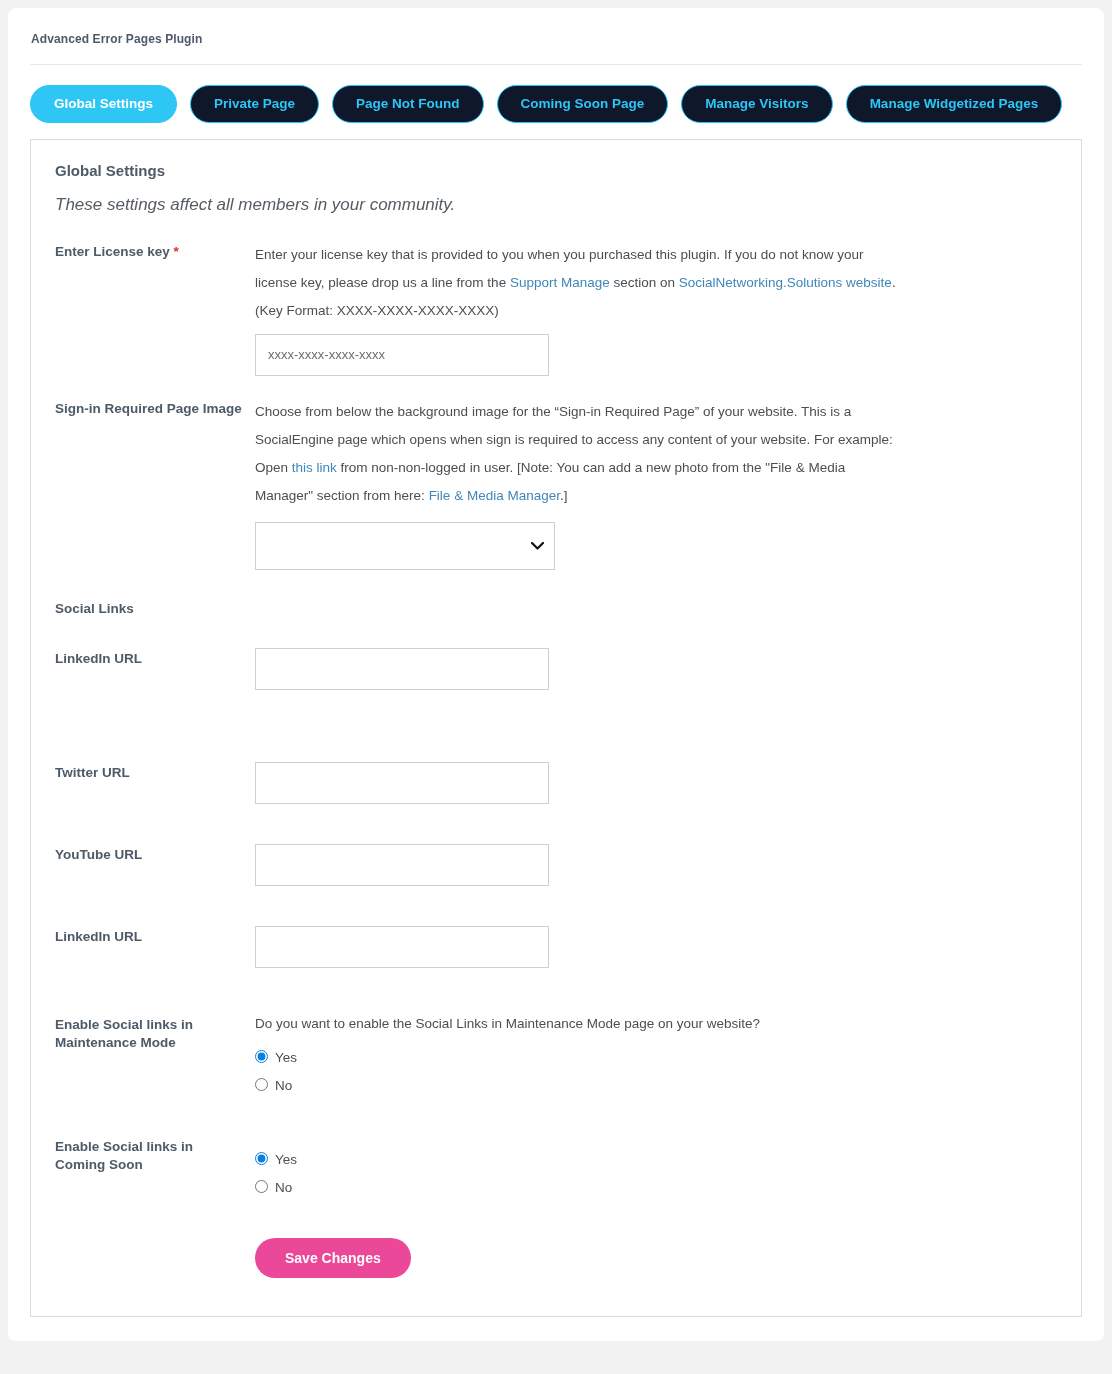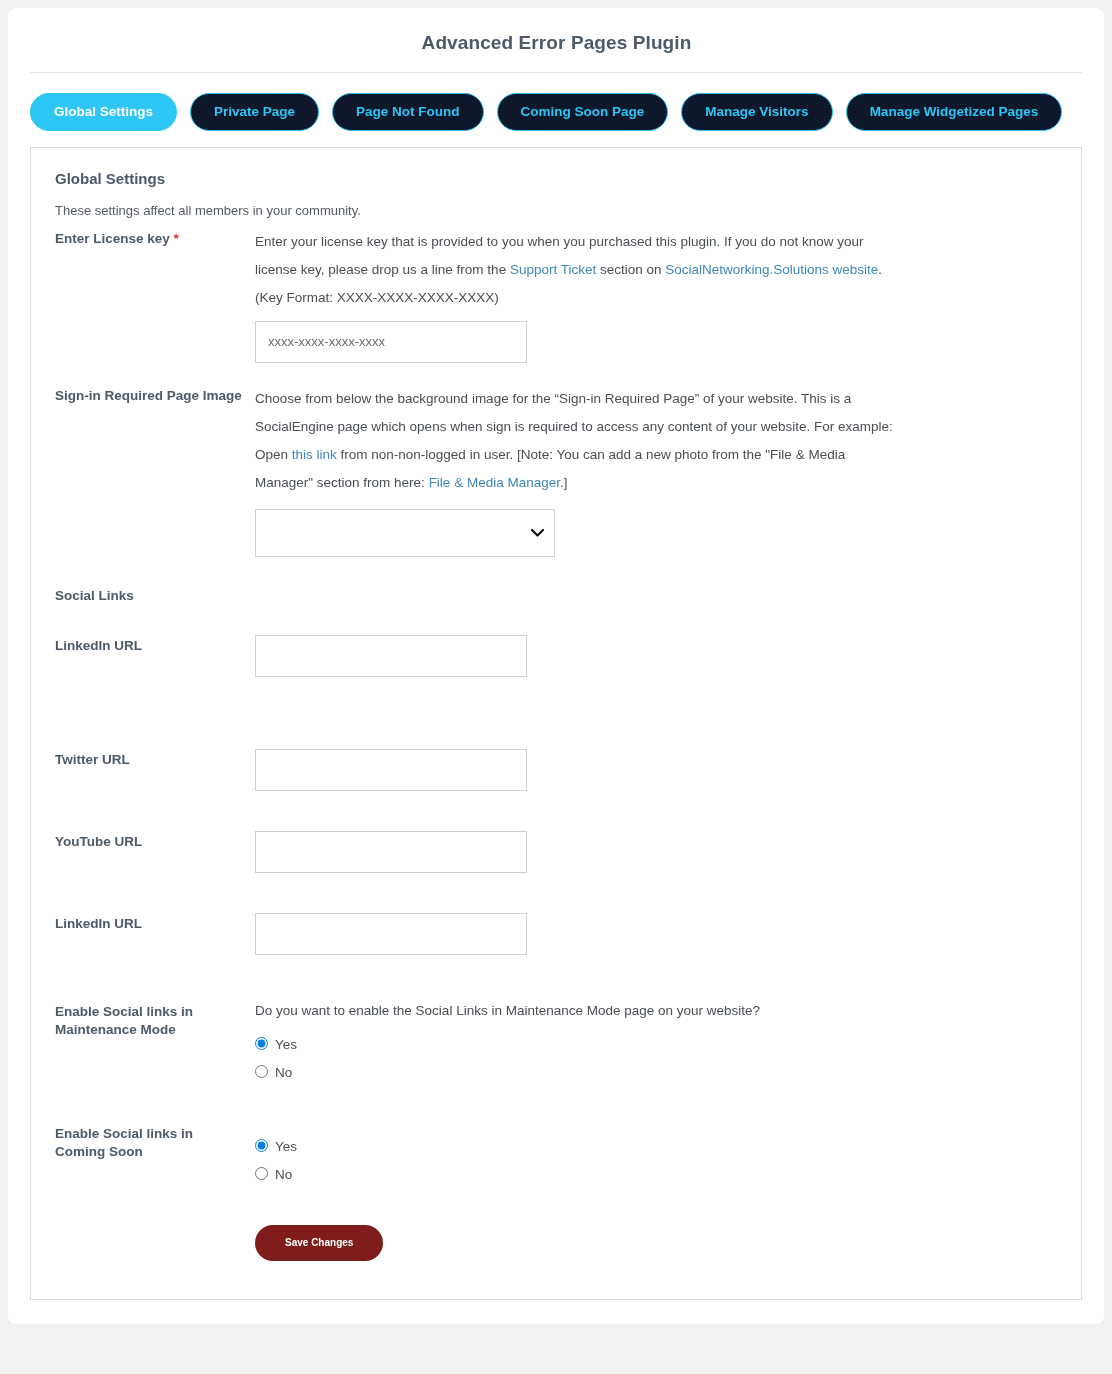--- a/index.html
+++ b/index.html
@@ -16,26 +16,25 @@
     background: #f2f2f2;
     padding: 8px 8px 25px 8px;
   }
   .card {
     background: #ffffff;
     border-radius: 8px;
     padding: 0 22px 24px 22px;
     box-sizing: border-box;
   }
   .app-title {
-    font-size: 19px;
+    font-size: 12px;
     font-weight: bold;
     color: #4d5a68;
     padding: 24px 0 18px 1px;
     letter-spacing: .1px;
-    text-align: center;
   }
   .title-rule {
     border-bottom: 1px solid #e8e8e8;
     margin: 0 0 0 0;
   }
   
   .tabs {
     display: flex;
     flex-wrap: wrap;
     gap: 13px;
@@ -66,23 +65,24 @@
     padding: 22px 24px 30px 24px;
     box-sizing: border-box;
   }
   .panel-title {
     font-size: 15px;
     font-weight: bold;
     color: #4d5a68;
     margin: 0 0 16px 0;
   }
   .panel-sub {
-    font-size: 13px;
+    font-size: 17px;
     color: #555c63;
-    margin: 0 0 10px 0;
+    margin: 0 0 26px 0;
+    font-style: italic;
   }
   
   .row {
     display: flex;
     align-items: flex-start;
     margin-bottom: 8px;
   }
   .row .label {
     width: 200px;
     flex: 0 0 200px;
@@ -102,21 +102,21 @@
     line-height: 28px;
     max-width: 650px;
     margin: 0;
   }
   .desc a, .lnk {
     color: #3f87b8;
     text-decoration: none;
     cursor: pointer;
   }
   input.txt {
-    width: 272px;
+    width: 294px;
     height: 42px;
     box-sizing: border-box;
     border: 1px solid #cfcfcf;
     background: #fff;
     font-size: 13px;
     color: #4a4f54;
     padding: 0 12px;
     font-family: "Liberation Sans", sans-serif;
     outline: none;
     border-radius: 0;
@@ -163,25 +163,25 @@
   .radio-line input[type=radio] {
     margin: 0;
     width: 13px;
     height: 13px;
     accent-color: #0b7fe0;
     cursor: pointer;
   }
   .radio-line label { cursor: pointer; }
   .btn-save {
     margin-top: 22px;
-    background: #7f1d1d;
+    background: #ec4899;
     color: #ffffff;
     border: none;
     border-radius: 22px;
-    font-size: 10px;
+    font-size: 14px;
     font-weight: bold;
     font-family: "Liberation Sans", sans-serif;
     padding: 13px 30px;
     cursor: pointer;
     line-height: 1;
   }
 </style>
 </head>
 <body>
 
@@ -204,21 +204,21 @@
       <div class="panel-title">Global Settings</div>
       <div class="panel-sub">These settings affect all members in your community.</div>
 
       <div class="row">
         <div class="label">
           <span>Enter License key</span>
           <span class="req">*</span>
         </div>
         <div class="field">
           <p class="desc">
-            <span>Enter your license key that is provided to you when you purchased this plugin. If you do not know your license key, please drop us a line from the </span><a class="lnk">Support Ticket</a><span> section on </span><a class="lnk">SocialNetworking.Solutions website</a><span>.</span><br>
+            <span>Enter your license key that is provided to you when you purchased this plugin. If you do not know your license key, please drop us a line from the </span><a class="lnk">Support Manage</a><span> section on </span><a class="lnk">SocialNetworking.Solutions website</a><span>.</span><br>
             <span>(Key Format: XXXX-XXXX-XXXX-XXXX)</span>
           </p>
           <div style="height:9px"></div>
           <input class="txt" type="text" placeholder="xxxx-xxxx-xxxx-xxxx" style="">
         </div>
       </div>
 
       <div class="spacer-14"></div>
 
       <div class="row">

